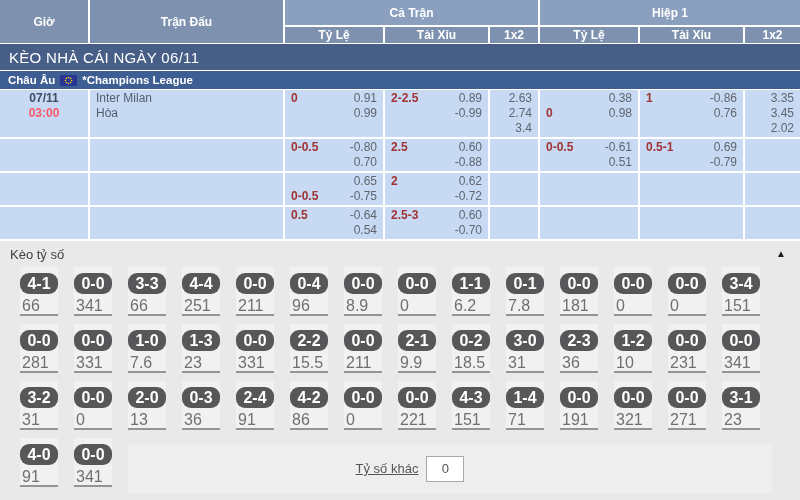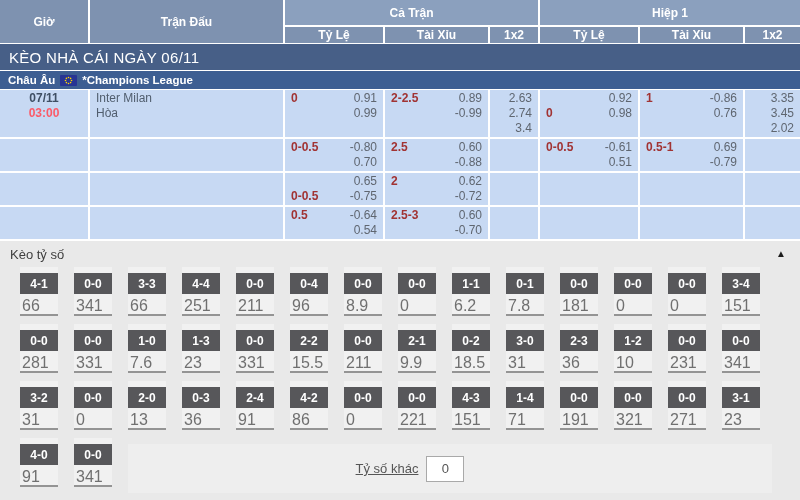--- a/index.html
+++ b/index.html
@@ -41,21 +41,21 @@
   
   .score-section { background:var(--section_bg); height:268px; }
   .score-hdr { height:26px; display:flex; align-items:center; justify-content:space-between;
                padding:0 14px 0 10px; }
   .score-title { font-size:13px; color:#3e3e3e; }
   .arrow { font-size:10px; color:#1c1c1c; cursor:pointer; line-height:1; }
   .srow { display:flex; gap:16px; margin-left:20px; margin-bottom:8px; }
   .scell { width:38px; height:49px; background:var(--strip_bg);
            border-bottom:2px solid var(--cell_line); padding-top:6px; }
   .schip { height:21px; background:var(--chip_dark); color:var(--chip_text); font-weight:bold;
-           font-size:12px; display:flex; align-items:center; justify-content:center; }
+           font-size:16px; display:flex; align-items:center; justify-content:center;border-radius:9px; }
   .sval { font-size:16px; color:var(--score_value); padding:3px 2px 0; }
   .other-panel { width:644px; height:49px; margin-top:6px; background:#eeeeee;
                  display:flex; align-items:center; justify-content:center; gap:8px; }
   .other-inner { display:flex; align-items:center; gap:8px; transform:translateX(-40px); }
   .other-label { font-size:13px; color:#555;text-decoration:underline; }
   .other-input { width:38px; height:26px; border:1px solid #a9a9a9; background:#fff;
                  text-align:center; font-size:13px; color:#555; font-family:"Liberation Sans",sans-serif; }
 </style>
 </head>
 <body>
@@ -128,21 +128,21 @@
           </div>
         </div>
         <div class="ocell">
           <div class="x2line">2.63</div>
           <div class="x2line">2.74</div>
           <div class="x2line">3.4</div>
         </div>
         <div class="ocell">
           <div class="oline">
             <span class="olabel"></span>
-            <span class="oval">0.92</span>
+            <span class="oval">0.38</span>
           </div>
           <div class="oline">
             <span class="olabel">0</span>
             <span class="oval">0.98</span>
           </div>
         </div>
         <div class="ocell">
           <div class="oline">
             <span class="olabel">1</span>
             <span class="oval">-0.86</span>

